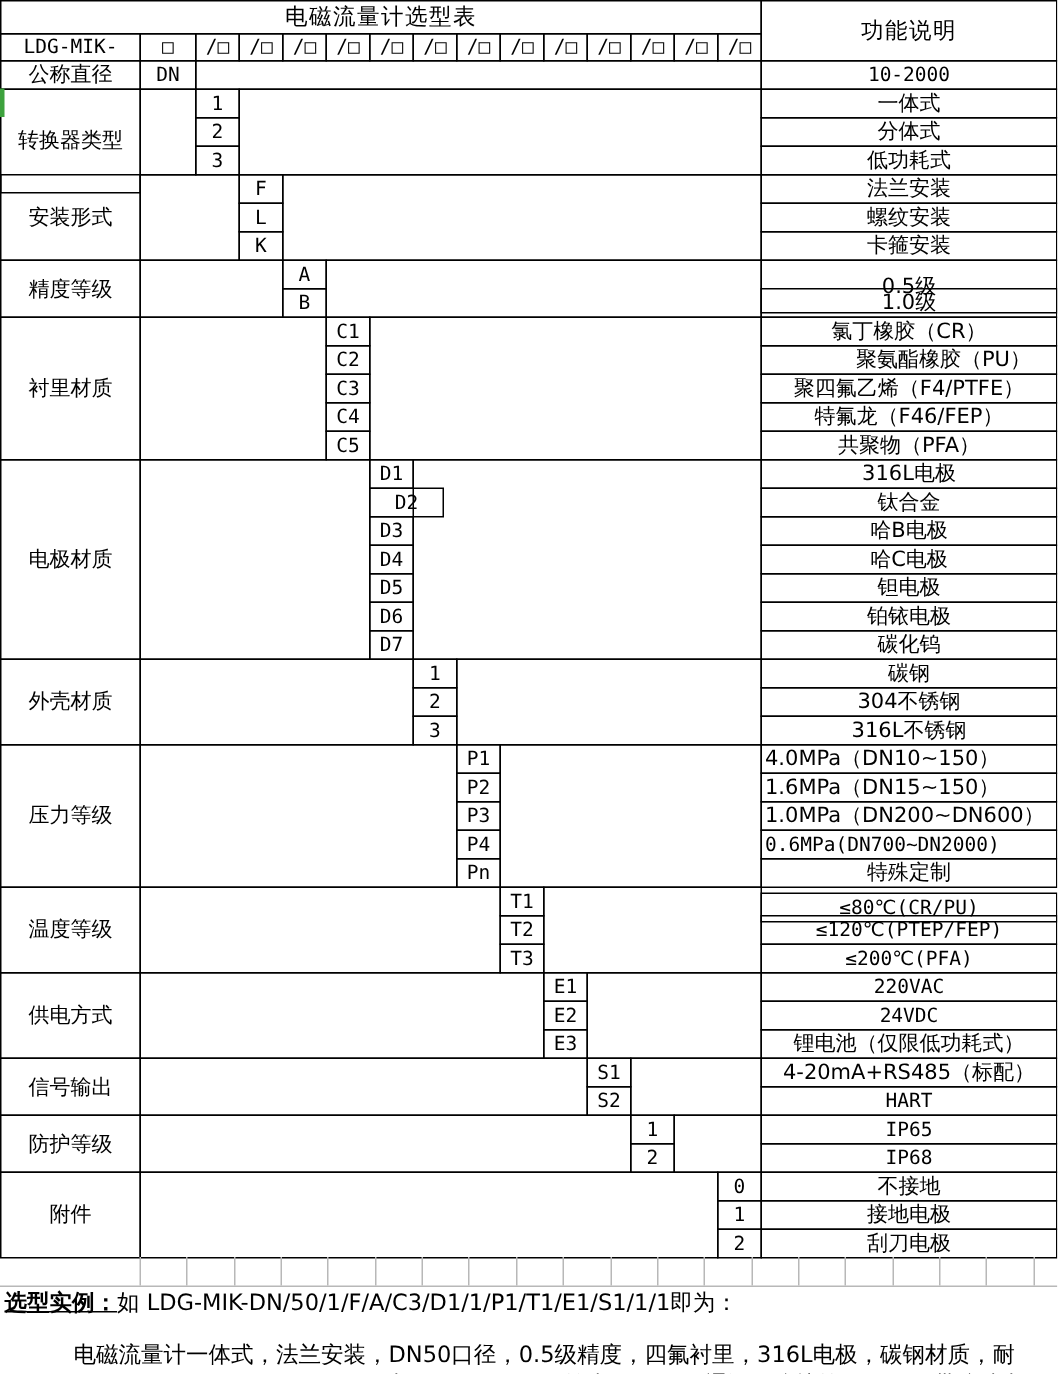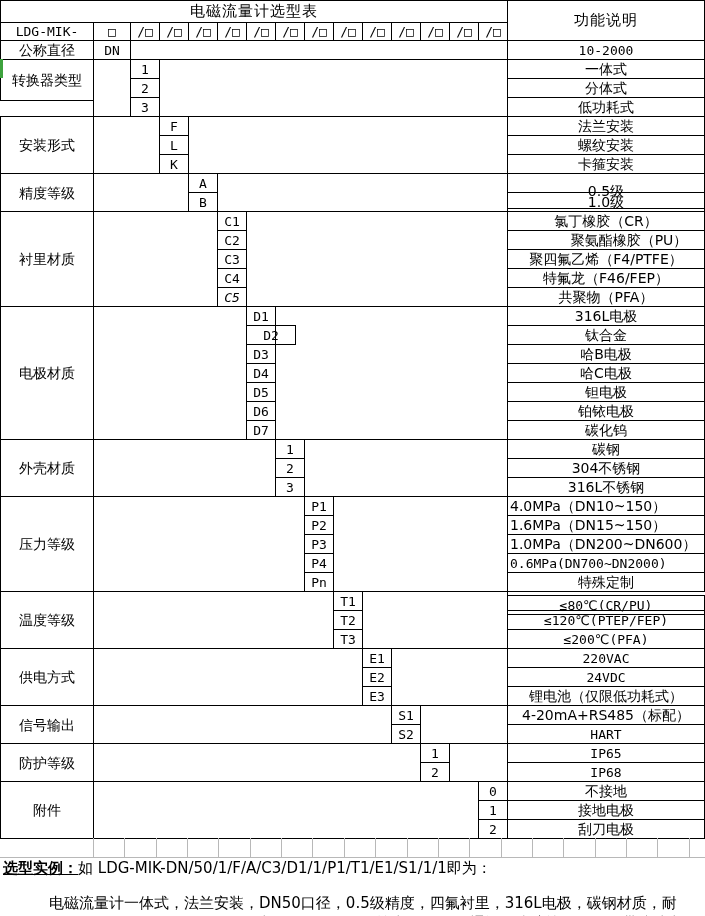--- a/index.html
+++ b/index.html
@@ -42,21 +42,21 @@
       <div class="cell mono" style="left: 333px; top: 22px; width: 30px; height: 19px; border-color: rgb(0, 0, 0);">/□</div>
       <div class="cell mono" style="left: 362px; top: 22px; width: 30px; height: 19px; border-color: rgb(0, 0, 0);">/□</div>
       <div class="cell mono" style="left: 391px; top: 22px; width: 30px; height: 19px; border-color: rgb(0, 0, 0);">/□</div>
       <div class="cell mono" style="left: 420px; top: 22px; width: 30px; height: 19px; border-color: rgb(0, 0, 0);">/□</div>
       <div class="cell mono" style="left: 449px; top: 22px; width: 30px; height: 19px; border-color: rgb(0, 0, 0);">/□</div>
       <div class="cell mono" style="left: 478px; top: 22px; width: 30px; height: 19px; border-color: rgb(0, 0, 0);">/□</div>
       <div class="cell" style="left: 0px; top: 40px; width: 94px; height: 20px; border-color: rgb(0, 0, 0);">公称直径</div>
       <div class="cell mono" style="left: 93px; top: 40px; width: 38px; height: 20px; border-color: rgb(0, 0, 0);">DN</div>
       <div class="cell mono" style="left: 507px; top: 40px; width: 198px; height: 20px; border-color: rgb(0, 0, 0);">10-2000</div>
       <div class="cell" style="left: 130px; top: 40px; width: 378px; height: 20px; border-color: rgb(0, 0, 0);"></div>
-      <div class="cell" style="left: 0px; top: 59px; width: 94px; height: 42px; border-color: rgb(0, 0, 0);">转换器类型</div>
+      <div class="cell" style="left: 0px; top: 59px; width: 94px; height: 70px; border-color: rgb(0, 0, 0);">转换器类型</div>
       <div class="cell" style="left: 93px; top: 59px; width: 38px; height: 58px; border-color: rgb(0, 0, 0);"></div>
       <div class="cell mono" style="left: 130px; top: 59px; width: 30px; height: 20px; border-color: rgb(0, 0, 0);">1</div>
       <div class="cell" style="left: 507px; top: 59px; width: 198px; height: 20px; border-color: rgb(0, 0, 0);">一体式</div>
       <div class="cell mono" style="left: 130px; top: 78px; width: 30px; height: 20px; border-color: rgb(0, 0, 0);">2</div>
       <div class="cell" style="left: 507px; top: 78px; width: 198px; height: 20px; border-color: rgb(0, 0, 0);">分体式</div>
       <div class="cell mono" style="left: 130px; top: 97px; width: 30px; height: 20px; border-color: rgb(0, 0, 0);">3</div>
       <div class="cell" style="left: 507px; top: 97px; width: 198px; height: 20px; border-color: rgb(0, 0, 0);">低功耗式</div>
       <div class="cell" style="left: 159px; top: 59px; width: 349px; height: 58px; border-color: rgb(0, 0, 0);"></div>
       <div class="cell" style="left: 0px; top: 116px; width: 94px; height: 58px; border-color: rgb(0, 0, 0);">安装形式</div>
       <div class="cell" style="left: 93px; top: 116px; width: 67px; height: 58px; border-color: rgb(0, 0, 0);"></div>
@@ -77,21 +77,21 @@
       <div class="cell" style="left: 0px; top: 211px; width: 94px; height: 96px; border-color: rgb(0, 0, 0);">衬里材质</div>
       <div class="cell" style="left: 93px; top: 211px; width: 125px; height: 96px; border-color: rgb(0, 0, 0);"></div>
       <div class="cell mono" style="left: 217px; top: 211px; width: 30px; height: 20px; border-color: rgb(0, 0, 0);">C1</div>
       <div class="cell" style="left: 507px; top: 211px; width: 198px; height: 20px; border-color: rgb(0, 0, 0);">氯丁橡胶（CR）</div>
       <div class="cell mono" style="left: 217px; top: 230px; width: 30px; height: 20px; border-color: rgb(0, 0, 0);">C2</div>
       <div class="cell" style="left: 507px; top: 230px; width: 198px; height: 20px; border-color: rgb(0, 0, 0); padding-left: 46px;">聚氨酯橡胶（PU）</div>
       <div class="cell mono" style="left: 217px; top: 249px; width: 30px; height: 20px; border-color: rgb(0, 0, 0);">C3</div>
       <div class="cell" style="left: 507px; top: 249px; width: 198px; height: 20px; border-color: rgb(0, 0, 0);">聚四氟乙烯（F4/PTFE）</div>
       <div class="cell mono" style="left: 217px; top: 268px; width: 30px; height: 20px; border-color: rgb(0, 0, 0);">C4</div>
       <div class="cell" style="left: 507px; top: 268px; width: 198px; height: 20px; border-color: rgb(0, 0, 0);">特氟龙（F46/FEP）</div>
-      <div class="cell mono" style="left: 217px; top: 287px; width: 30px; height: 20px; border-color: rgb(0, 0, 0); font-style: italic;">C5</div>
+      <div class="cell mono" style="left: 217px; top: 287px; width: 30px; height: 20px; border-color: rgb(0, 0, 0);">C5</div>
       <div class="cell" style="left: 507px; top: 287px; width: 198px; height: 20px; border-color: rgb(0, 0, 0);">共聚物（PFA）</div>
       <div class="cell" style="left: 246px; top: 211px; width: 262px; height: 96px; border-color: rgb(0, 0, 0);"></div>
       <div class="cell" style="left: 0px; top: 306px; width: 94px; height: 134px; border-color: rgb(0, 0, 0);">电极材质</div>
       <div class="cell" style="left: 93px; top: 306px; width: 154px; height: 134px; border-color: rgb(0, 0, 0);"></div>
       <div class="cell mono" style="left: 246px; top: 306px; width: 30px; height: 20px; border-color: rgb(0, 0, 0);">D1</div>
       <div class="cell" style="left: 507px; top: 306px; width: 198px; height: 20px; border-color: rgb(0, 0, 0);">316L电极</div>
       <div class="cell mono" style="left: 246px; top: 325px; width: 50px; height: 20px; border-color: rgb(0, 0, 0);">D2</div>
       <div class="cell" style="left: 507px; top: 325px; width: 198px; height: 20px; border-color: rgb(0, 0, 0);">钛合金</div>
       <div class="cell mono" style="left: 246px; top: 344px; width: 30px; height: 20px; border-color: rgb(0, 0, 0);">D3</div>
       <div class="cell" style="left: 507px; top: 344px; width: 198px; height: 20px; border-color: rgb(0, 0, 0);">哈B电极</div>

